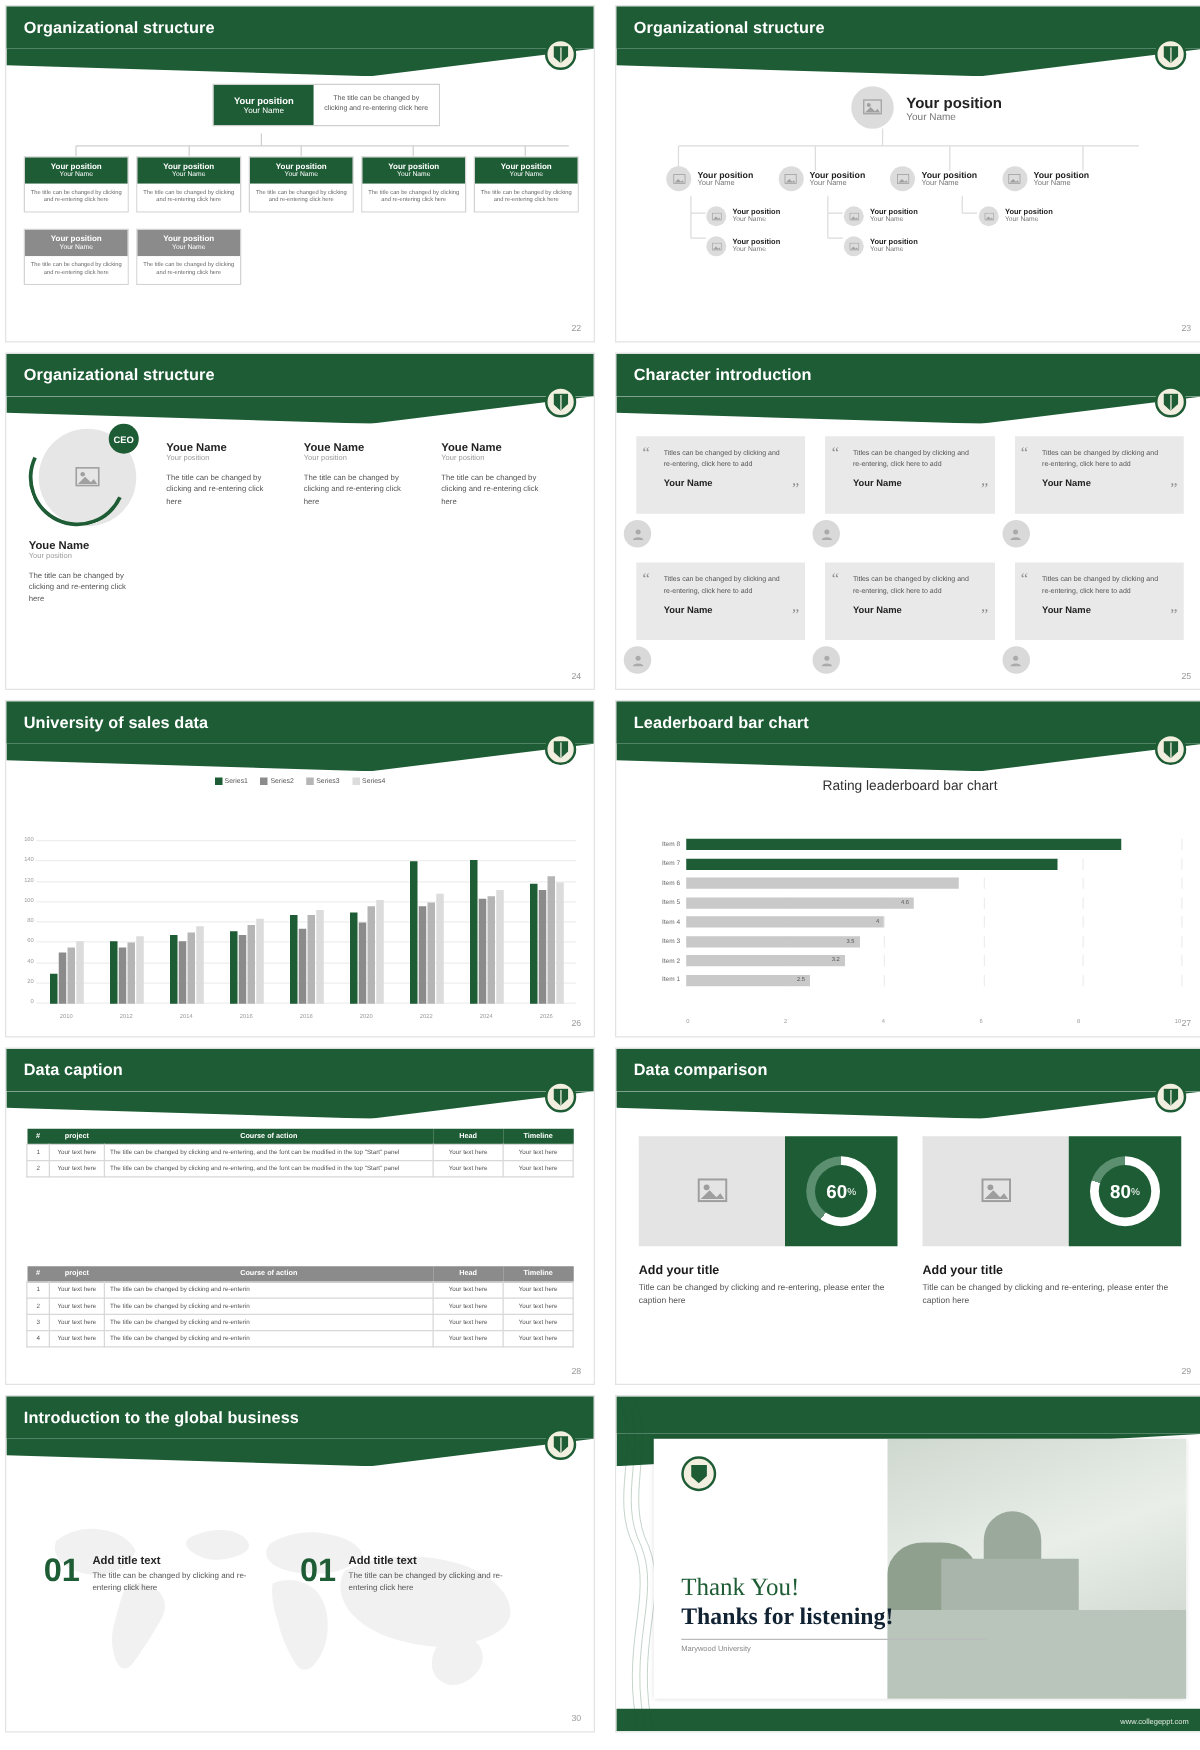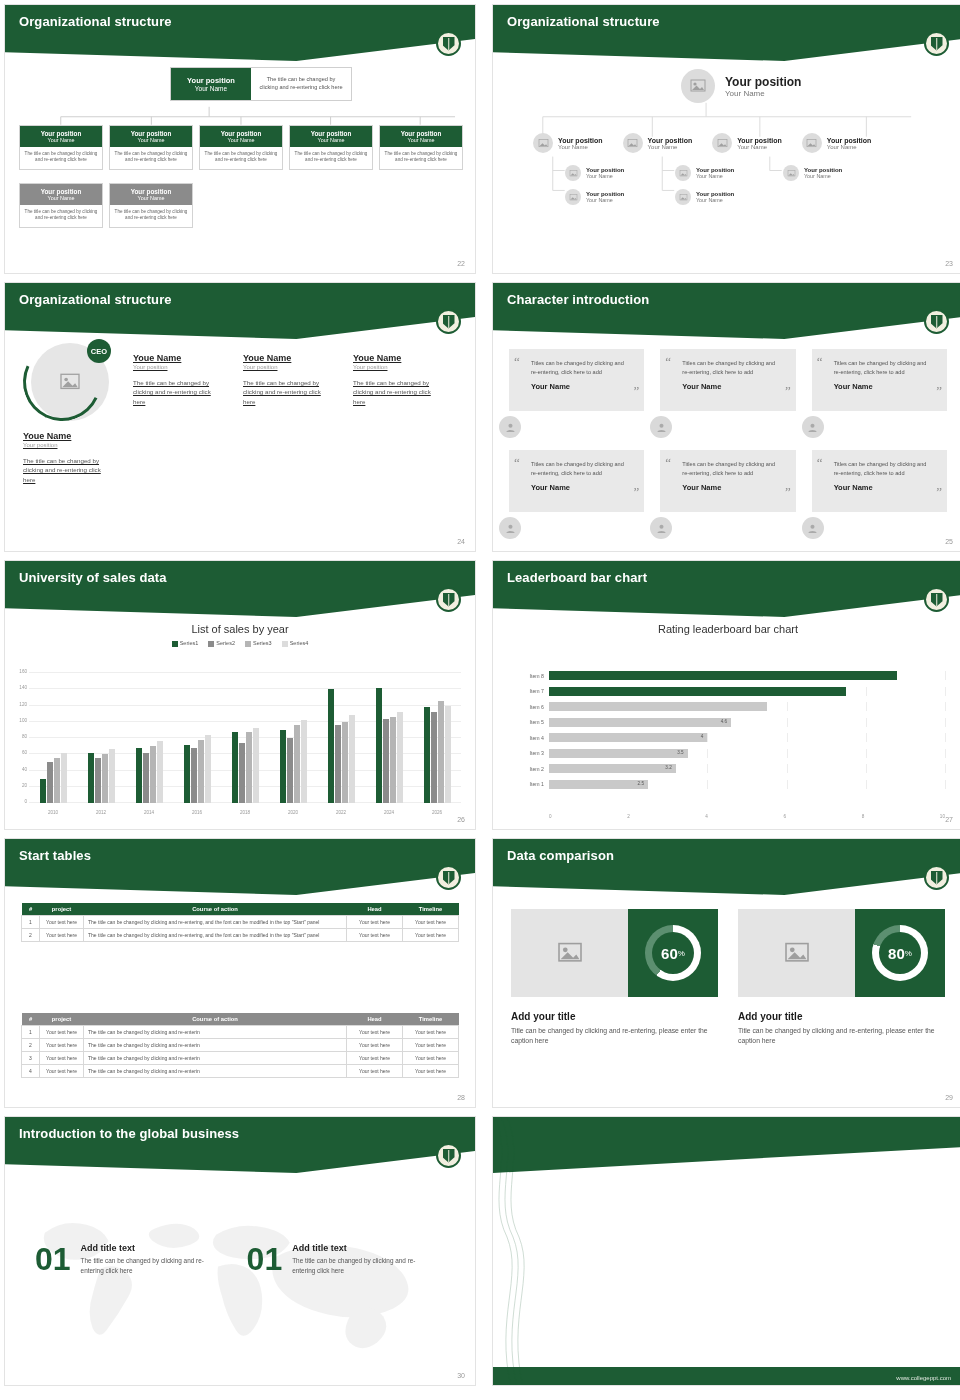--- a/index.html
+++ b/index.html
@@ -119,21 +119,21 @@
   .n2-row1{ position:absolute; top:72px; left:40px; display:flex; gap:20px;}
   .n2-item{ display:flex; align-items:center; gap:5px;}
   .n2-item .p{ font-size:7px; font-weight:bold;}
   .n2-item .n{ font-size:6px; color:#777;}
   .n2-sub{ position:absolute; display:flex; flex-direction:column; gap:8px;}
   .n2-sub .n2-item .p{ font-size:6px;}
   .n2-sub .n2-item .n{ font-size:5.4px;}
   .lines{ position:absolute; inset:0; }
 
   
-  .c3-row{ position:absolute; top:4px; left:18px; display:flex; gap:20px;text-decoration:underline;}
+  .c3-row{ position:absolute; top:4px; left:18px; display:flex; gap:20px;}
   .c3-col{ width:90px; position:relative; }
   .c3-circ{
     width:78px; height:78px; border-radius:50%;
     background:#e6e6e6; position:relative; margin-left:8px;
     display:flex; align-items:center; justify-content:center;
   }
   .c3-arc{
     position:absolute; left:-8px; top:0;
     width:78px; height:78px; border-radius:50%;
     border:3px solid transparent;
@@ -223,21 +223,21 @@
   .dc-h{ font-size:10px; font-weight:bold; margin-top:14px; color:#1a1a1a;}
   .dc-p{ font-size:6.8px; color:#555; line-height:1.5; margin-top:4px;}
 
   
   .map{
     position:absolute; inset:0;
     opacity:.5;
   }
   .gb-wrap{ position:absolute; left:30px; top:70px; display:flex; gap:36px;}
   .gb-item{ display:flex; gap:10px;}
-  .gb-num{ font-size:32px; font-weight:bold; color:#1d5c34; line-height:1;}
+  .gb-num{ font-size:26px; font-weight:bold; color:#1d5c34; line-height:1;}
   .gb-h{ font-size:9px; font-weight:bold; color:#222;}
   .gb-p{ font-size:6.4px; color:#555; line-height:1.6; margin-top:3px; width:130px;}
 
   
   .ty{ position:relative; width:100%; height:100%; background:#fff; overflow:hidden;}
   .ty .tband{ position:absolute; top:0; left:0; right:0; height:30px; background:#1d5c34;}
   .ty .tband:after{ content:""; position:absolute; top:30px; left:0; width:100%; height:26px; background:#1d5c34; clip-path: polygon(0 0,100% 0,100% 0,0 100%);}
   .ty .bband{ position:absolute; bottom:0; left:0; right:0; height:18px; background:#1d5c34;}
   .ty .card{
     position:absolute; left:30px; top:34px; right:14px; bottom:26px;
@@ -643,21 +643,20 @@
     <div class="pg">25</div>
   </div>
 
   <div class="slide">
     <div class="band"></div>
     <div class="slide-title">University of sales data</div>
     <div class="crest">
         <div class="shield"></div>
       </div>
     <div class="body">
-      <div class="chart-title">List of sales by year</div>
       <div class="legend">
         <span><i style="background:#1d5c34"></i><span>Series1</span></span>
         <span><i style="background:#8b8b8b"></i><span>Series2</span></span>
         <span><i style="background:#b5b5b5"></i><span>Series3</span></span>
         <span><i style="background:#dcdcdc"></i><span>Series4</span></span>
       </div>
       <div class="plot" id="plot-26">
           <div class="gl" style="bottom: 100%;"></div>
           <div class="ylab" style="bottom: 100%; margin-bottom: -3px;">160</div>
           <div class="gl" style="bottom: 87.5%;"></div>
@@ -871,21 +870,21 @@
           <span>6</span>
           <span>8</span>
           <span>10</span>
         </div>
     </div>
     <div class="pg">27</div>
   </div>
 
   <div class="slide">
     <div class="band"></div>
-    <div class="slide-title">Start tables</div>
+    <div class="slide-title">Data caption</div>
     <div class="crest">
         <div class="shield"></div>
       </div>
     <div class="body">
       <div class="tbl-wrap">
         <table>
           <thead>
               <tr>
             <th class="g">#</th>
             <th class="g">project</th>
@@ -1060,17 +1059,32 @@
     <div class="ty">
       <div class="tband"></div>
       <div class="bband"></div>
       <svg class="guil" viewBox="0 0 34 270" preserveAspectRatio="none">
         <g stroke="#1d5c34" fill="none" stroke-width=".6">
           <path d="M2 0 C20 40 -6 80 14 120 C30 160 2 200 18 270"></path>
           <path d="M8 0 C26 40 0 80 20 120 C36 160 8 200 24 270"></path>
           <path d="M14 0 C32 40 6 80 26 120 C42 160 14 200 30 270"></path>
         </g>
       </svg>
+      <div class="card">
+        <div class="photo">
+          <div class="trees"></div>
+          <div class="dome"></div>
+          <div class="bldg"></div>
+          <div class="water"></div>
+        </div>
+        <div class="logo">
+            <div class="shield"></div>
+          </div>
+        <div class="t1">Thank You!</div>
+        <div class="t2">Thanks for listening!</div>
+        <div class="rule"></div>
+        <div class="t3">Marywood University</div>
+      </div>
       <div class="site">www.collegeppt.com</div>
     </div>
   </div>
 
 </div>
 
 </body></html>

